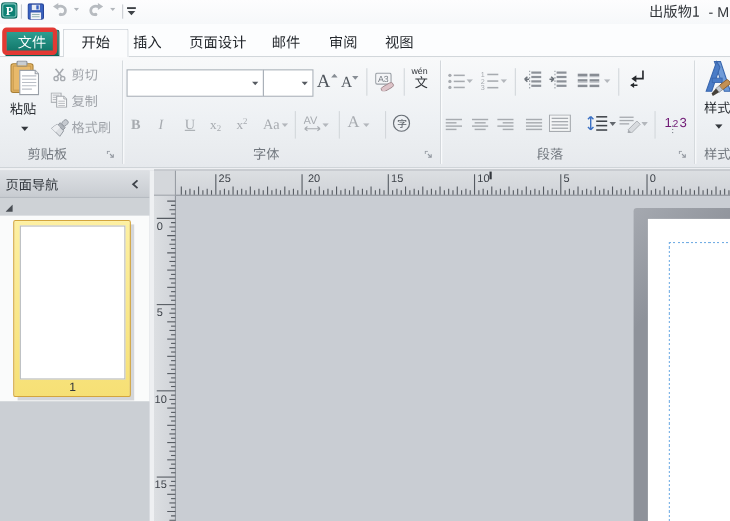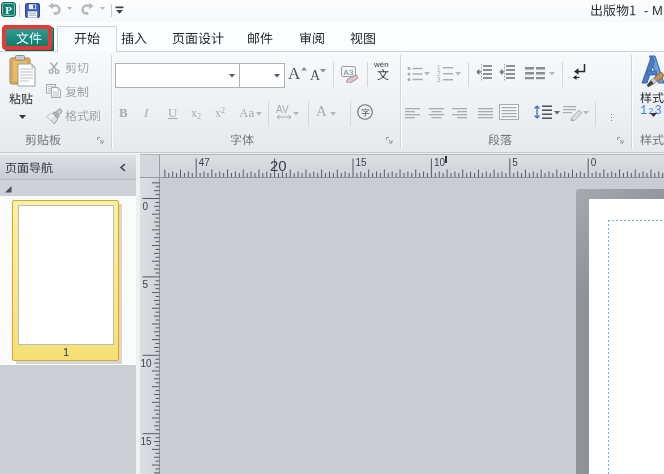--- a/index.html
+++ b/index.html
@@ -339,21 +339,21 @@
       <rect x="0" y="4" width="13" height="1.2"></rect>
       <rect x="0" y="7" width="9" height="1.2"></rect>
     </g>
 <path d="M8 13 L16 5 L19 8 L11 16 Z" fill="#d8dbdf" stroke="#a7abb0" stroke-width="0.8"></path>
 <path d="M8 13 L11 16 L7.5 16.5 Z" fill="#a7abb0"></path>
 </svg>
 <svg class="abs" style="left:583px;top:111px" width="6" height="4">
     <path d="M0 0 L6 0 L3 3.5 Z" fill="#b3b7bc"></path>
   </svg>
 <div class="abs" style="left:595px;top:101px;width:1px;height:25px;background:#d3d7db"></div>
-<div class="abs" style="left:640px;top:104px;font-family:Liberation Mono, monospace;font-size:12px;color:#3b82f6;letter-spacing:1px">1<span style="font-size:9px">2</span>3</div>
+<div class="abs" style="left:604px;top:104px;font-family:Liberation Sans, sans-serif;font-size:12px;color:#701a75;letter-spacing:1px">1<span style="font-size:9px">2</span>3</div>
 <div class="abs" style="left:610.5px;top:114px;width:1px;height:7px;background:repeating-linear-gradient(to bottom,#7d838a 0,#7d838a 1.5px,transparent 1.5px,transparent 3px)"></div>
 <svg style="position:absolute;left:488px;top:134px;overflow:visible" width="24" height="15">
     <path d="M6.5 -9.6L6.5 -8.2C6.5 -7.3 6.3 -6.2 5.1 -5.4C5.3 -5.3 5.6 -5 5.7 -4.9C7 -5.7 7.3 -7.1 7.3 -8.2L7.3 -8.9L9 -8.9L9 -6.6C9 -5.8 9.1 -5.5 9.9 -5.5C10.1 -5.5 10.7 -5.5 10.8 -5.5C11.1 -5.5 11.3 -5.5 11.4 -5.5C11.4 -5.7 11.4 -6 11.4 -6.2C11.2 -6.2 11 -6.2 10.8 -6.2C10.7 -6.2 10.2 -6.2 10 -6.2C9.8 -6.2 9.8 -6.3 9.8 -6.6L9.8 -9.6ZM5.6 -4.6L5.6 -3.9L6.5 -3.9L6 -3.7C6.4 -2.7 6.9 -1.8 7.6 -1.1C6.8 -0.5 5.8 -0 4.7 0.2C4.9 0.4 5.1 0.8 5.2 1C6.3 0.7 7.4 0.2 8.2 -0.5C9 0.1 9.9 0.6 11 0.9C11.1 0.7 11.3 0.3 11.5 0.2C10.5 -0.1 9.6 -0.5 8.9 -1.1C9.7 -1.9 10.3 -3 10.6 -4.5L10.1 -4.7L9.9 -4.6ZM6.8 -3.9L9.6 -3.9C9.3 -3 8.8 -2.2 8.2 -1.6C7.6 -2.3 7.1 -3 6.8 -3.9ZM1.4 -9L1.4 -2L0.4 -1.9L0.6 -1L1.4 -1.2L1.4 0.8L2.3 0.8L2.3 -1.3L5.2 -1.8L5.2 -2.6L2.3 -2.1L2.3 -3.9L5 -3.9L5 -4.7L2.3 -4.7L2.3 -6.3L5 -6.3L5 -7.2L2.3 -7.2L2.3 -8.5C3.3 -8.7 4.5 -9.1 5.3 -9.5L4.6 -10.2C3.9 -9.8 2.6 -9.3 1.4 -9ZM12.7 0.2L13.4 0.9C14.1 0 15 -1.2 15.7 -2.2L15.1 -2.8C14.4 -1.7 13.4 -0.5 12.7 0.2ZM13.3 -6.9C14 -6.6 14.9 -6 15.3 -5.7L15.9 -6.4C15.4 -6.7 14.5 -7.2 13.8 -7.6ZM12.5 -4.6C13.2 -4.3 14.1 -3.8 14.5 -3.4L15.1 -4.1C14.6 -4.5 13.7 -5 13 -5.2ZM18.2 -7.8C17.7 -6.9 16.8 -5.8 15.5 -4.9C15.7 -4.8 16 -4.6 16.2 -4.4C16.7 -4.8 17.1 -5.1 17.5 -5.6C17.9 -5.1 18.4 -4.7 19 -4.3C17.9 -3.8 16.7 -3.3 15.6 -3.1C15.7 -2.9 15.9 -2.5 16 -2.3L16.8 -2.6L16.8 1L17.7 1L17.7 0.4L21.5 0.4L21.5 1L22.4 1L22.4 -2.6L17.1 -2.6C18 -2.9 18.9 -3.3 19.8 -3.9C20.8 -3.2 22 -2.7 23.1 -2.4C23.3 -2.6 23.5 -3 23.7 -3.2C22.6 -3.4 21.5 -3.8 20.5 -4.4C21.4 -5 22.2 -5.7 22.7 -6.6L22.1 -6.9L22 -6.9L18.6 -6.9C18.8 -7.2 19 -7.4 19.1 -7.6ZM17.7 -0.3L17.7 -1.9L21.5 -1.9L21.5 -0.3ZM21.4 -6.2C21 -5.7 20.4 -5.2 19.8 -4.8C19.1 -5.2 18.5 -5.7 18 -6.1L18.1 -6.2ZM12.7 -9.2L12.7 -8.4L15.5 -8.4L15.5 -7.4L16.3 -7.4L16.3 -8.4L19.6 -8.4L19.6 -7.4L20.5 -7.4L20.5 -8.4L23.3 -8.4L23.3 -9.2L20.5 -9.2L20.5 -10.1L19.6 -10.1L19.6 -9.2L16.3 -9.2L16.3 -10.1L15.5 -10.1L15.5 -9.2Z" transform="translate(0,10.32)" fill="#70767d"></path>
   </svg>
 <svg class="abs" style="left:617px;top:136.5px" width="8" height="8">
 <path d="M0.5 3 L0.5 0.5 L3 0.5" fill="none" stroke="#9298a0" stroke-width="1"></path>
 <path d="M3 3 L6 6 M6 3.2 L6 6 L3.2 6" fill="none" stroke="#9298a0" stroke-width="1"></path>
 </svg>
 <svg class="abs" style="left:639px;top:54px" width="25" height="34" viewBox="0 0 25 34">
 <path d="M10.5 2 L16 2 L25 29 L19.5 29 Z" fill="#6f9bd8" stroke="#3a67ae" stroke-width="1"></path>
@@ -522,22 +522,22 @@
       <line x1="475.24" y1="14.5" x2="475.24" y2="22"></line>
       <line x1="479.16" y1="18" x2="479.16" y2="22"></line>
       <line x1="483.08" y1="16.5" x2="483.08" y2="22"></line>
       <line x1="487" y1="18" x2="487" y2="22"></line>
       <line x1="490.92" y1="14.5" x2="490.92" y2="22"></line>
       <line x1="494.84" y1="18" x2="494.84" y2="22"></line>
       <line x1="498.76" y1="16.5" x2="498.76" y2="22"></line>
       <line x1="502.68" y1="18" x2="502.68" y2="22"></line>
     </g>
   </svg>
-<div class="abs" style="left:198.7px;top:156.5px;font-size:10px;color:#3e434a">47</div>
-<div class="abs" style="left:270px;top:156.5px;font-size:15px;color:#3e434a">20</div>
+<div class="abs" style="left:198.7px;top:156.5px;font-size:10px;color:#3e434a">25</div>
+<div class="abs" style="left:280px;top:156.5px;font-size:10px;color:#3e434a">20</div>
 <div class="abs" style="left:355.5px;top:156.5px;font-size:10px;color:#3e434a">15</div>
 <div class="abs" style="left:433.9px;top:156.5px;font-size:10px;color:#3e434a">10</div>
 <div class="abs" style="left:512.3px;top:156.5px;font-size:10px;color:#3e434a">5</div>
 <div class="abs" style="left:590.7px;top:156.5px;font-size:10px;color:#3e434a">0</div>
 <div class="abs" style="left:445px;top:156px;width:1.5px;height:7px;background:#33373c"></div>
 <svg class="abs" style="left:139.5px;top:177.5px" width="20" height="296.5">
     <g stroke="#565b62" stroke-width="1">
       <line x1="12" y1="4.82" x2="19.5" y2="4.82"></line>
       <line x1="15.5" y1="8.74" x2="19.5" y2="8.74"></line>
       <line x1="14" y1="12.66" x2="19.5" y2="12.66"></line>

